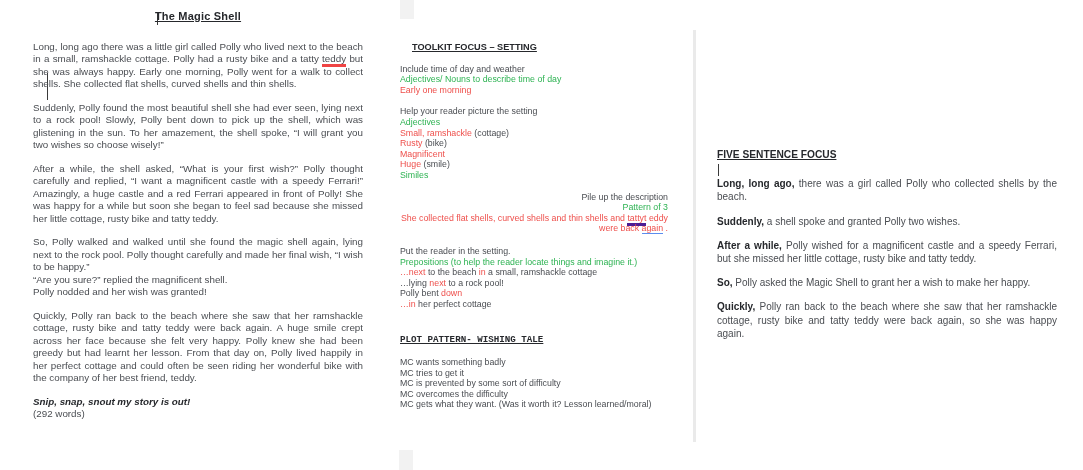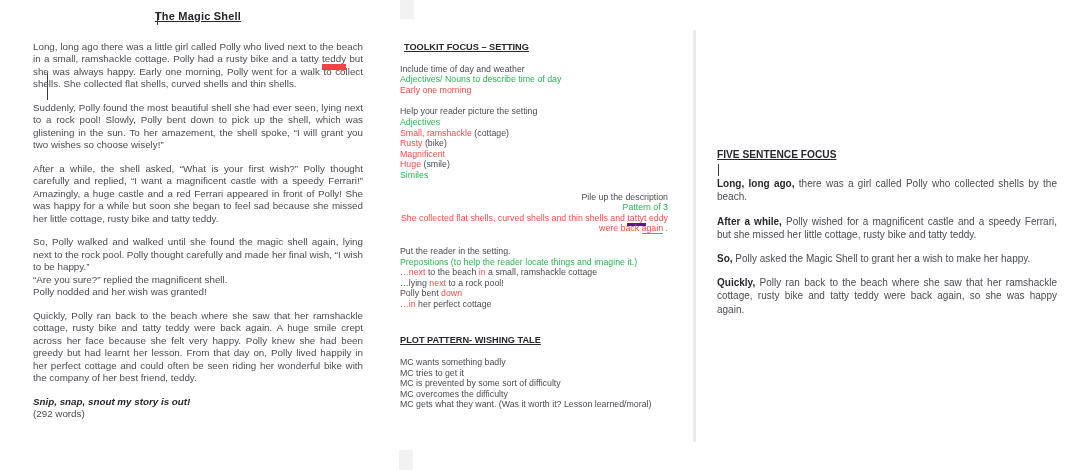--- a/index.html
+++ b/index.html
@@ -17,35 +17,35 @@
   .caret-title{left:157px;top:13px;height:12px;}
   .caret-teddy{left:47px;top:73px;height:27px;}
   .caret-five{left:718px;top:164px;height:12px;}
 
   
   .story{position:absolute;left:33px;top:10px;width:330px;font-size:9.8px;line-height:12.5px;}
   .story-title{margin:0 0 18px 0;text-align:center;font-size:11px;font-weight:bold;
     color:#26282c;text-decoration:underline;letter-spacing:.2px;}
   .story p{margin:0 0 11px 0;text-align:justify;}
   .story .line{text-align:justify;}
-  .u-teddy{border-bottom:6px solid #ef4444;}
+  .u-teddy{border-bottom:3px solid #ef4444;}
   .signoff{font-weight:bold;font-style:italic;color:#26282c;margin:11px 0 0 0 !important;text-align:right;}
   .wordcount{margin:0 !important;text-align:left;}
 
   
   .toolkit{position:absolute;left:400px;top:42px;width:268px;font-size:8.8px;line-height:10.6px;}
-  .tk-heading{font-weight:bold;text-decoration:underline;color:#26282c;font-size:9.2px;margin:0 0 11px 4px;}
+  .tk-heading{font-weight:bold;text-decoration:underline;color:#26282c;font-size:9.2px;margin:0 0 11px 12px;}
   .tk-block{margin:0 0 11px 0;}
   .tk-block.big-gap{margin-bottom:12px;text-align:right;}
   .green{color:#2eb353;}
   .red{color:#ee4f4b;}
   .u-red{border-bottom:3px solid #4c1d95;}
   .u-blue{border-bottom:1px solid #5b8def;}
   .plot{margin-top:26px;}
-  .plot-heading{font-weight:bold;text-decoration:underline;color:#26282c;font-size:9.2px;margin:0 0 11px 0;}
+  .plot-heading{font-weight:bold;text-decoration:underline;color:#26282c;font-size:9.2px;margin:0 0 11px 0;font-family:Liberation Mono, monospace;}
 
   
   .five{position:absolute;left:717px;top:148px;width:340px;font-size:10px;line-height:13.2px;}
   .five-heading{font-weight:bold;text-decoration:underline;color:#26282c;font-size:10.2px;margin:0 0 16px 0;}
   .five p{margin:0 0 11px 0;text-align:justify;}
   .opener{font-weight:bold;color:#26282c;}
 </style>
 </head>
 <body>
 
@@ -118,16 +118,17 @@
     <div>MC is prevented by some sort of difficulty</div>
     <div>MC overcomes the difficulty</div>
     <div>MC gets what they want. (Was it worth it? Lesson learned/moral)</div>
   </div>
 </section>
 
 <section class="five">
   <div class="five-heading">FIVE SENTENCE FOCUS</div>
 
   <p><span class="opener">Long, long ago,</span><span> there was a girl called Polly who collected shells by the beach.</span></p>
+  <p><span class="opener">Suddenly,</span><span> a shell spoke and granted Polly two wishes.</span></p>
   <p><span class="opener">After a while,</span><span> Polly wished for a magnificent castle and a speedy Ferrari, but she missed her little cottage, rusty bike and tatty teddy.</span></p>
   <p><span class="opener">So,</span><span> Polly asked the Magic Shell to grant her a wish to make her happy.</span></p>
   <p><span class="opener">Quickly,</span><span> Polly ran back to the beach where she saw that her ramshackle cottage, rusty bike and tatty teddy were back again, so she was happy again.</span></p>
 </section>
 
 </body></html>

